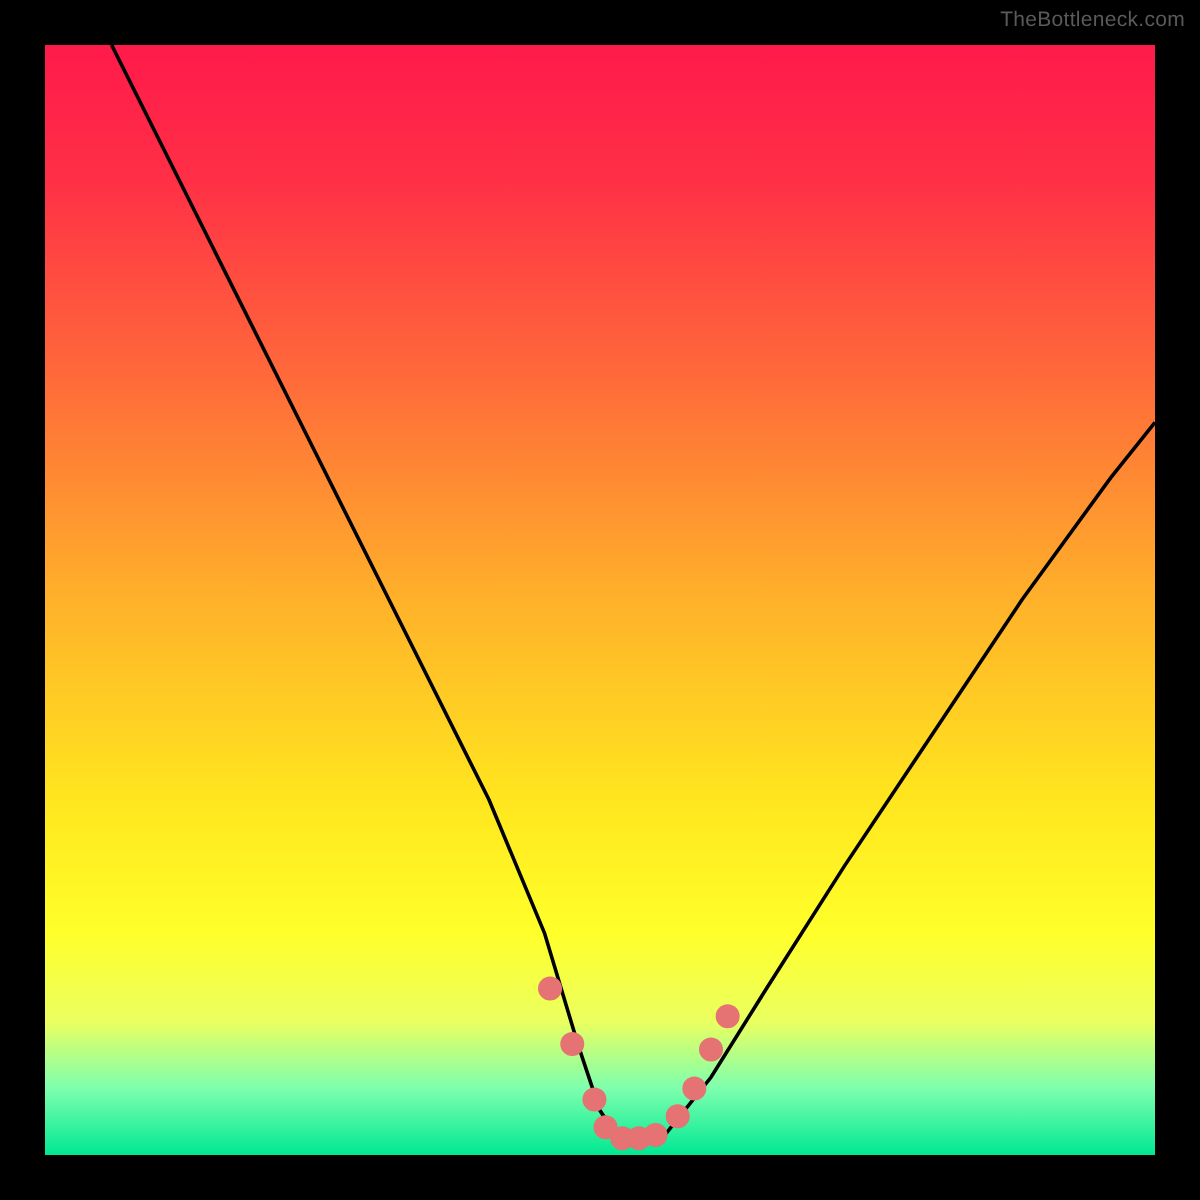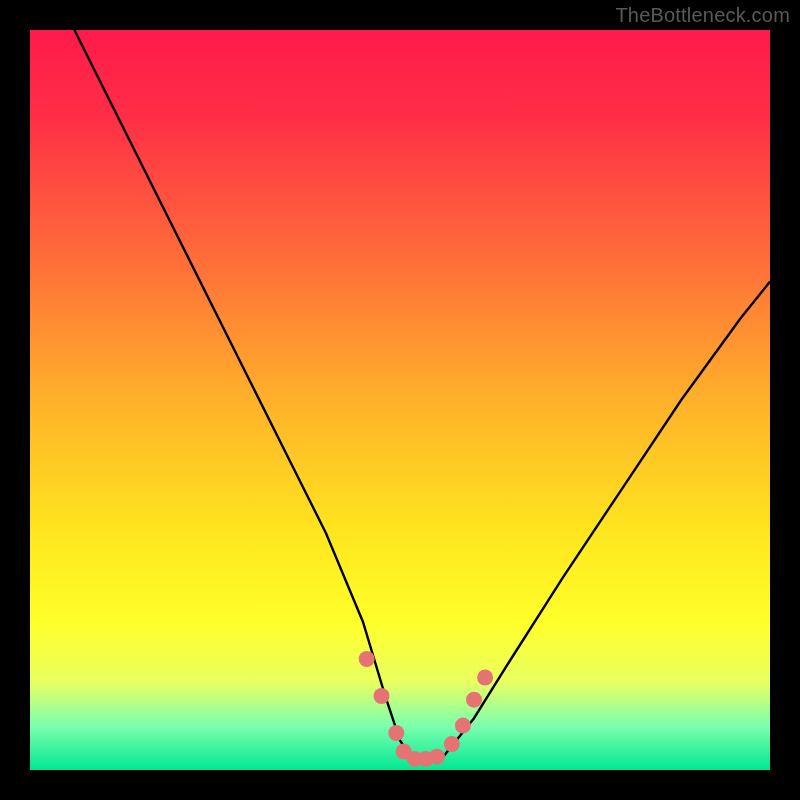--- a/index.html
+++ b/index.html
@@ -24,21 +24,21 @@
     left: 0;
     top: 0;
     width: 740px;
     height: 740px;
   }
   .watermark {
     position: absolute;
     top: 4px;
     right: 10px;
     color: #5a5a5a;
-    font-size: 20px;
+    font-size: 14px;
     font-weight: 500;
     letter-spacing: 0.2px;
     z-index: 10;
   }
   svg {
     display: block;
   }
 </style>
 </head>
 <body>

